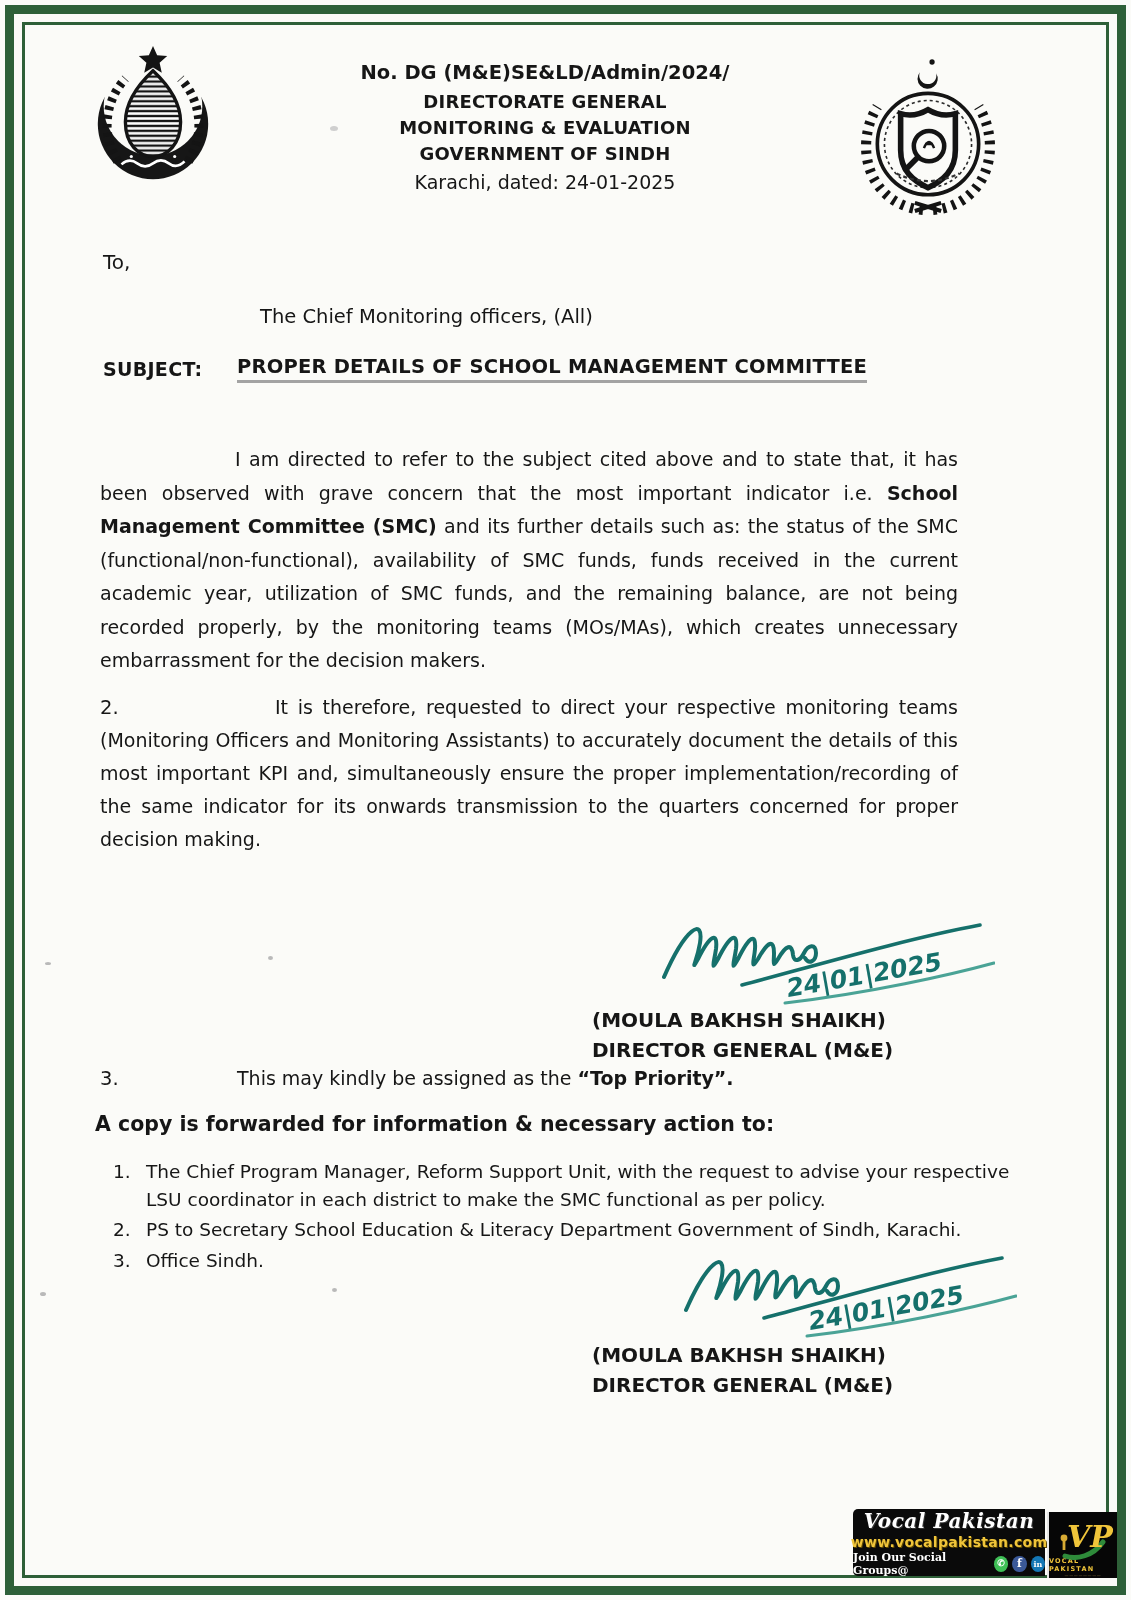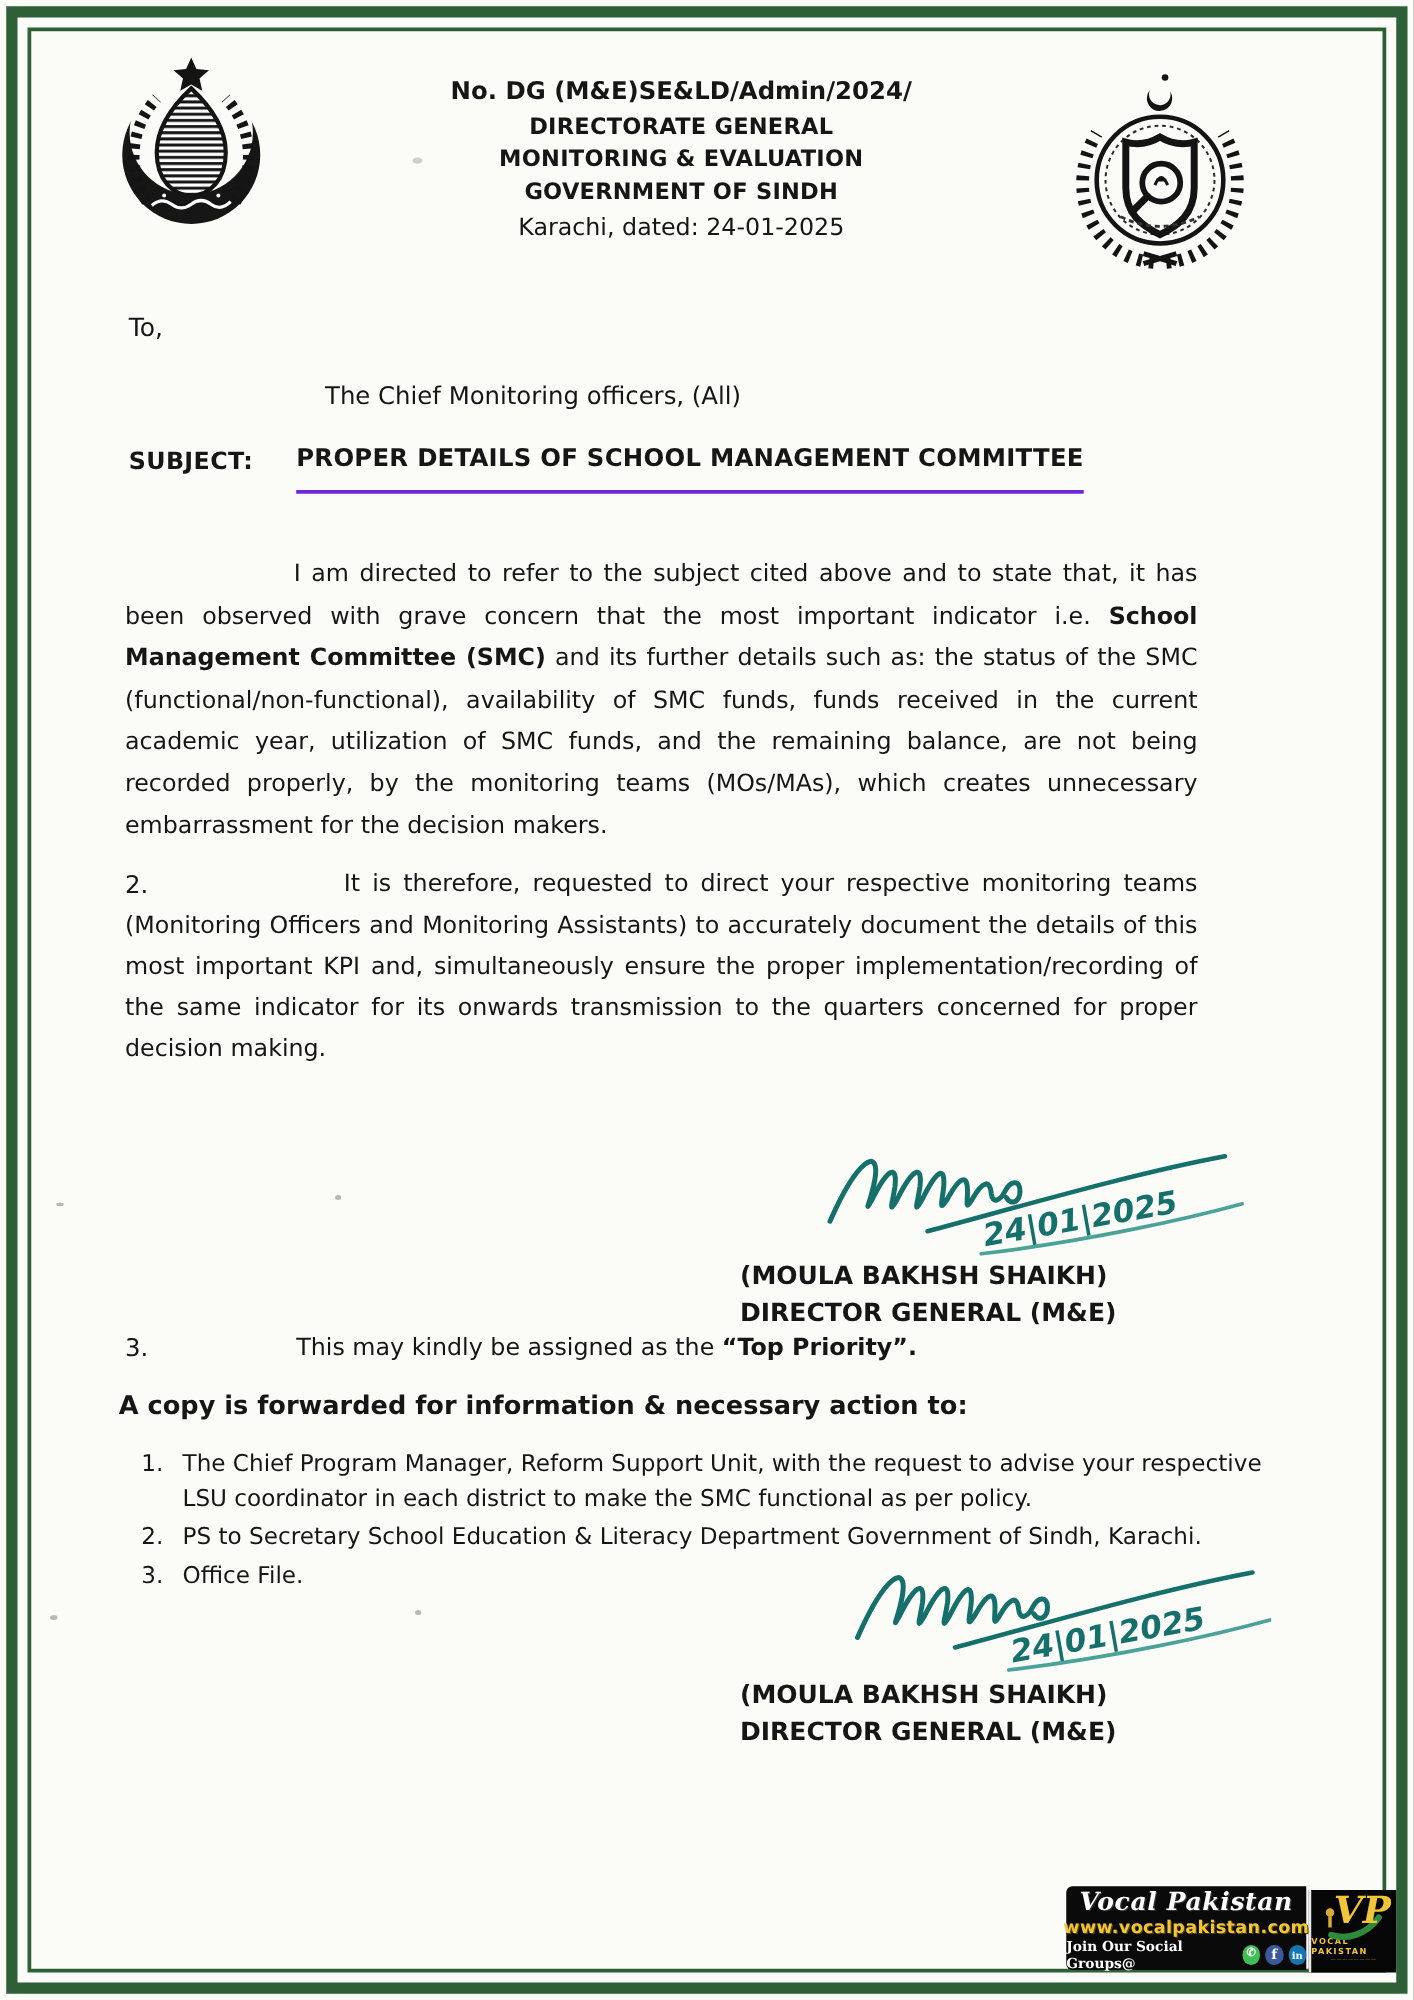--- a/index.html
+++ b/index.html
@@ -21,21 +21,21 @@
   .hdr-block{left:250px;top:60px;width:590px;text-align:center;line-height:26px;}
   .ref-no{font-size:19.5px;font-weight:bold;margin-bottom:3px;}
   .hdr-line{font-size:18px;font-weight:bold;letter-spacing:.2px;}
   .dateline{font-size:19px;margin-top:2px;font-weight:500;}
 
   
   .to-label{left:103px;top:250px;font-size:20px;}
   .recipient{left:237px;top:305px;font-size:19.5px;margin-left:23px;}
   .subject-label{left:103px;top:358px;font-size:19px;font-weight:bold;letter-spacing:.3px;}
   .subject-text{left:237px;top:355px;font-size:19.5px;font-weight:bold;letter-spacing:.2px;
-    border-bottom:3px solid #6d28d9;padding-bottom:14px;}
+    border-bottom:3px solid #a3a3a3;padding-bottom:2px;}
   .para{left:100px;width:858px;font-size:19px;line-height:33.5px;text-align:justify;}
   .p1{top:424px;}
   .p1 .lead{display:inline-block;width:135px;}
   .pwrap{position:relative;}
   .pnum{position:absolute;left:0;top:0;font-size:19.5px;}
   .p2{top:691px;line-height:33px;}
   .p2 .body{text-indent:175px;display:block;}
   .p3{top:897px;text-align:left;}
   .p3 .body{text-indent:137px;display:block;}
 
@@ -60,21 +60,21 @@
     font-size:20px;letter-spacing:.5px;text-shadow:1px 1px 0 #333;}
   .fp-site{color:var(--gold);font-size:14px;font-weight:bold;letter-spacing:.3px;text-shadow:1px 1px 0 #5a4500;}
   .fp-social{display:flex;align-items:center;gap:4px;color:#fff;font-size:11px;font-weight:bold;
     font-family:"DejaVu Serif","Liberation Serif",serif;}
   .soc{width:16px;height:16px;border-radius:50%;display:flex;align-items:center;justify-content:center;
     color:#fff;font-size:9px;font-weight:bold;line-height:1;}
   .soc-wa{background:var(--wa);}
   .soc-fb{background:var(--fb);font-family:"DejaVu Serif",serif;font-size:11px;}
   .soc-li{background:var(--li);font-size:8px;}
   .vp-square{left:1047px;top:1512px;width:68px;height:66px;background:#060606;z-index:5;
-    display:flex;flex-direction:column;align-items:center;justify-content:flex-start;border-left:2px solid #e8e8e8;}
+    display:flex;flex-direction:column;align-items:center;justify-content:flex-end;border-left:2px solid #e8e8e8;}
   .vp-mono-row{position:relative;height:36px;width:60px;}
   .vp-mono{position:absolute;left:14px;top:0;color:var(--gold);font-family:"DejaVu Serif","Liberation Serif",serif;
     font-style:italic;font-weight:bold;font-size:30px;line-height:34px;}
   .vp-swoosh{position:absolute;left:2px;top:4px;}
   .vp-cap{color:var(--gold);font-size:6.5px;font-weight:bold;letter-spacing:1.2px;margin-top:1px;}
   .vp-sub{color:#9a8546;font-size:4px;letter-spacing:.6px;}
 </style>
 </head>
 <body>
 
@@ -159,21 +159,21 @@
     <div class="cc-item">
       <span class="cc-num">1.</span>
       <span>The Chief Program Manager, Reform Support Unit, with the request to advise your respective LSU coordinator in each district to make the SMC functional as per policy.</span>
     </div>
     <div class="cc-item">
       <span class="cc-num">2.</span>
       <span>PS to Secretary School Education &amp; Literacy Department Government of Sindh, Karachi.</span>
     </div>
     <div class="cc-item">
       <span class="cc-num">3.</span>
-      <span>Office File.</span>
+      <span>Office Sindh.</span>
     </div>
   </div>
 
   <svg class="abs sig-svg sig2" viewBox="0 0 345 100">
     <path d="M14,72 C36,22 54,12 50,38 C47,56 40,68 48,54 C60,30 68,26 66,44 C64,58 60,68 68,54 C80,30 88,26 86,44 C84,58 80,68 88,54 C100,30 106,28 105,44 C104,56 100,66 108,54 C118,36 124,34 124,48 C124,58 122,64 128,54 C136,40 142,38 143,50 C144,58 150,56 154,48 C158,40 166,38 166,48 C166,56 159,60 155,53" stroke="var(--sig)" stroke-width="4" fill="none" stroke-linecap="round"></path>
     <path d="M92,80 C160,62 255,34 330,20" stroke="var(--sig)" stroke-width="3.6" fill="none" stroke-linecap="round"></path>
     <text x="138" y="90" transform="rotate(-10 150 90)" fill="var(--sig)" font-family="DejaVu Sans, sans-serif" font-style="italic" font-size="25" font-weight="bold">24|01|2025</text>
     <path d="M135,98 C220,88 300,70 344,58" stroke="var(--sig-light)" stroke-width="3" fill="none" stroke-linecap="round"></path>
   </svg>
   <div class="abs sig-name name2">

